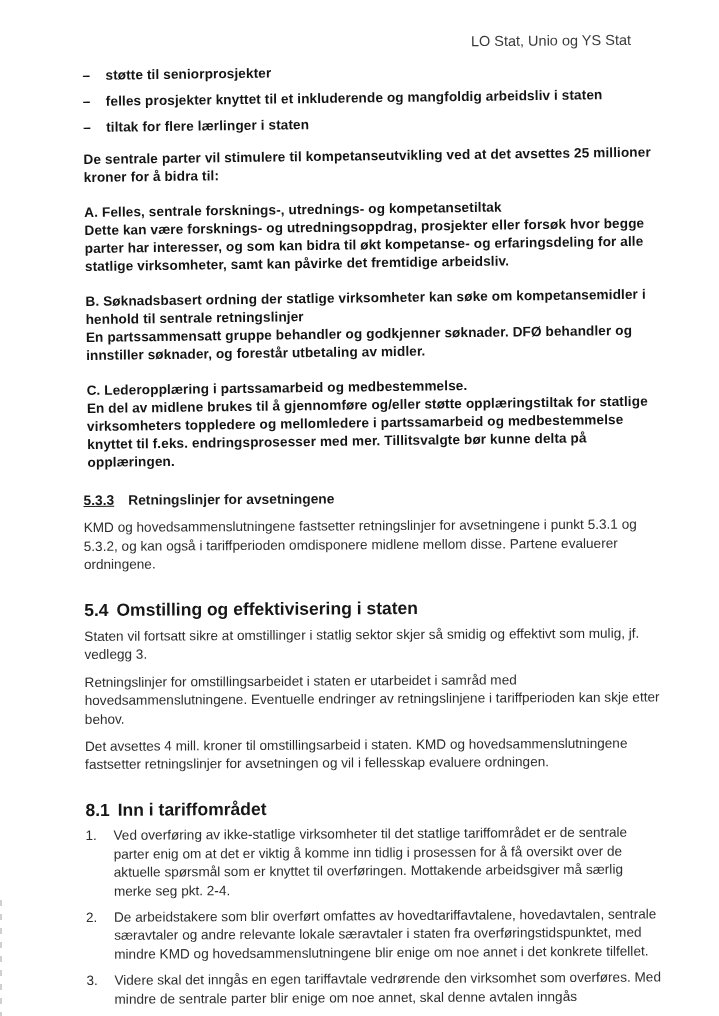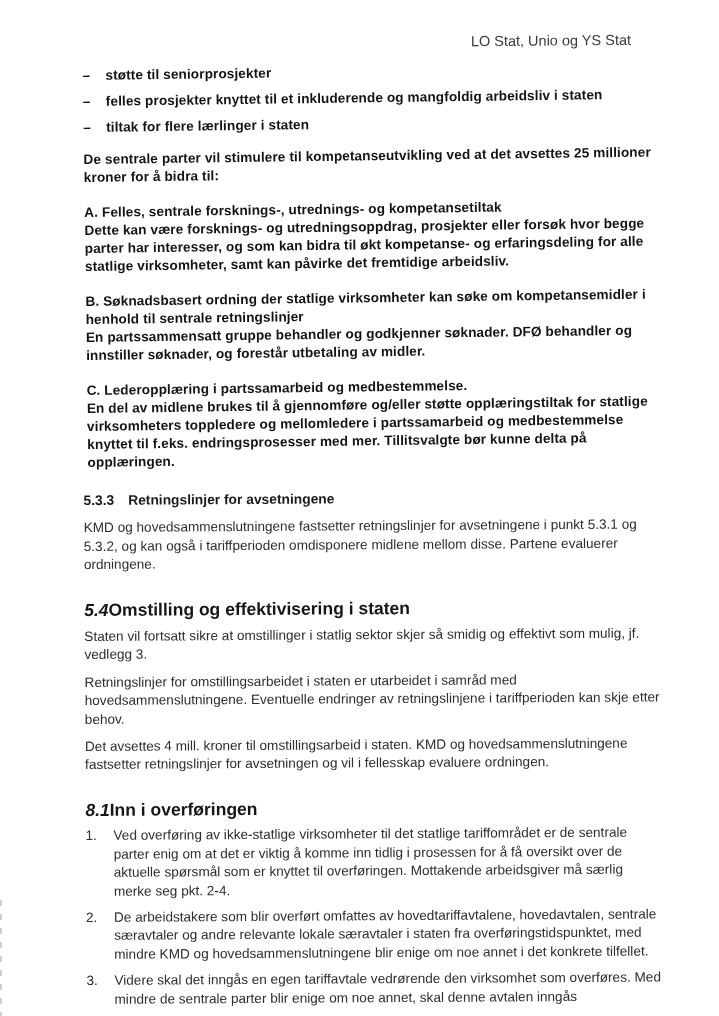--- a/index.html
+++ b/index.html
@@ -61,29 +61,29 @@
     color: #2e2e2e;
     font-size: 13.6px;
     line-height: 18.4px;
   }
   .h3-row {
     margin-top: 20px;
     font-weight: 700;
     color: #1a1a1a;
     font-size: 13.8px;
   }
-  .h3-num { margin-right: 14px; }
+  .h3-num { margin-right: 14px; text-decoration: underline; }
   .body-par { margin: 9px 0 0 0; }
   .h2-row {
     margin-top: 26px;
     font-weight: 700;
     color: #161616;
     font-size: 17.5px;
   }
-  .h2-num { margin-right: 0; font-style: italic; }
+  .h2-num { margin-right: 8px; }
   .numbered-list { margin-top: 8px; }
   .num-item { display: flex; margin-top: 8px; }
   .num-marker {
     width: 28px;
     flex: 0 0 28px;
   }
   .num-text { flex: 1; }
   
   .scan-artifact {
     position: absolute;
@@ -151,21 +151,21 @@
     <p class="body-par">KMD og hovedsammenslutningene fastsetter retningslinjer for avsetningene i punkt 5.3.1 og 5.3.2, og kan også i tariffperioden omdisponere midlene mellom disse. Partene evaluerer ordningene.</p>
 
     <div class="h2-row">
       <span class="h2-num">5.4</span><span>Omstilling og effektivisering i staten</span>
     </div>
     <p class="body-par">Staten vil fortsatt sikre at omstillinger i statlig sektor skjer så smidig og effektivt som mulig, jf. vedlegg 3.</p>
     <p class="body-par">Retningslinjer for omstillingsarbeidet i staten er utarbeidet i samråd med hovedsammenslutningene. Eventuelle endringer av retningslinjene i tariffperioden kan skje etter behov.</p>
     <p class="body-par">Det avsettes 4 mill. kroner til omstillingsarbeid i staten. KMD og hovedsammenslutningene fastsetter retningslinjer for avsetningen og vil i fellesskap evaluere ordningen.</p>
 
     <div class="h2-row">
-      <span class="h2-num">8.1</span><span>Inn i overføringen</span>
+      <span class="h2-num">8.1</span><span>Inn i tariffområdet</span>
     </div>
 
     <div class="numbered-list">
       <div class="num-item">
         <span class="num-marker">1.</span>
         <span class="num-text">Ved overføring av ikke-statlige virksomheter til det statlige tariffområdet er de sentrale parter enig om at det er viktig å komme inn tidlig i prosessen for å få oversikt over de aktuelle spørsmål som er knyttet til overføringen. Mottakende arbeidsgiver må særlig merke seg pkt. 2-4.</span>
       </div>
       <div class="num-item">
         <span class="num-marker">2.</span>
         <span class="num-text">De arbeidstakere som blir overført omfattes av hovedtariffavtalene, hovedavtalen, sentrale særavtaler og andre relevante lokale særavtaler i staten fra overføringstidspunktet, med mindre KMD og hovedsammenslutningene blir enige om noe annet i det konkrete tilfellet.</span>

